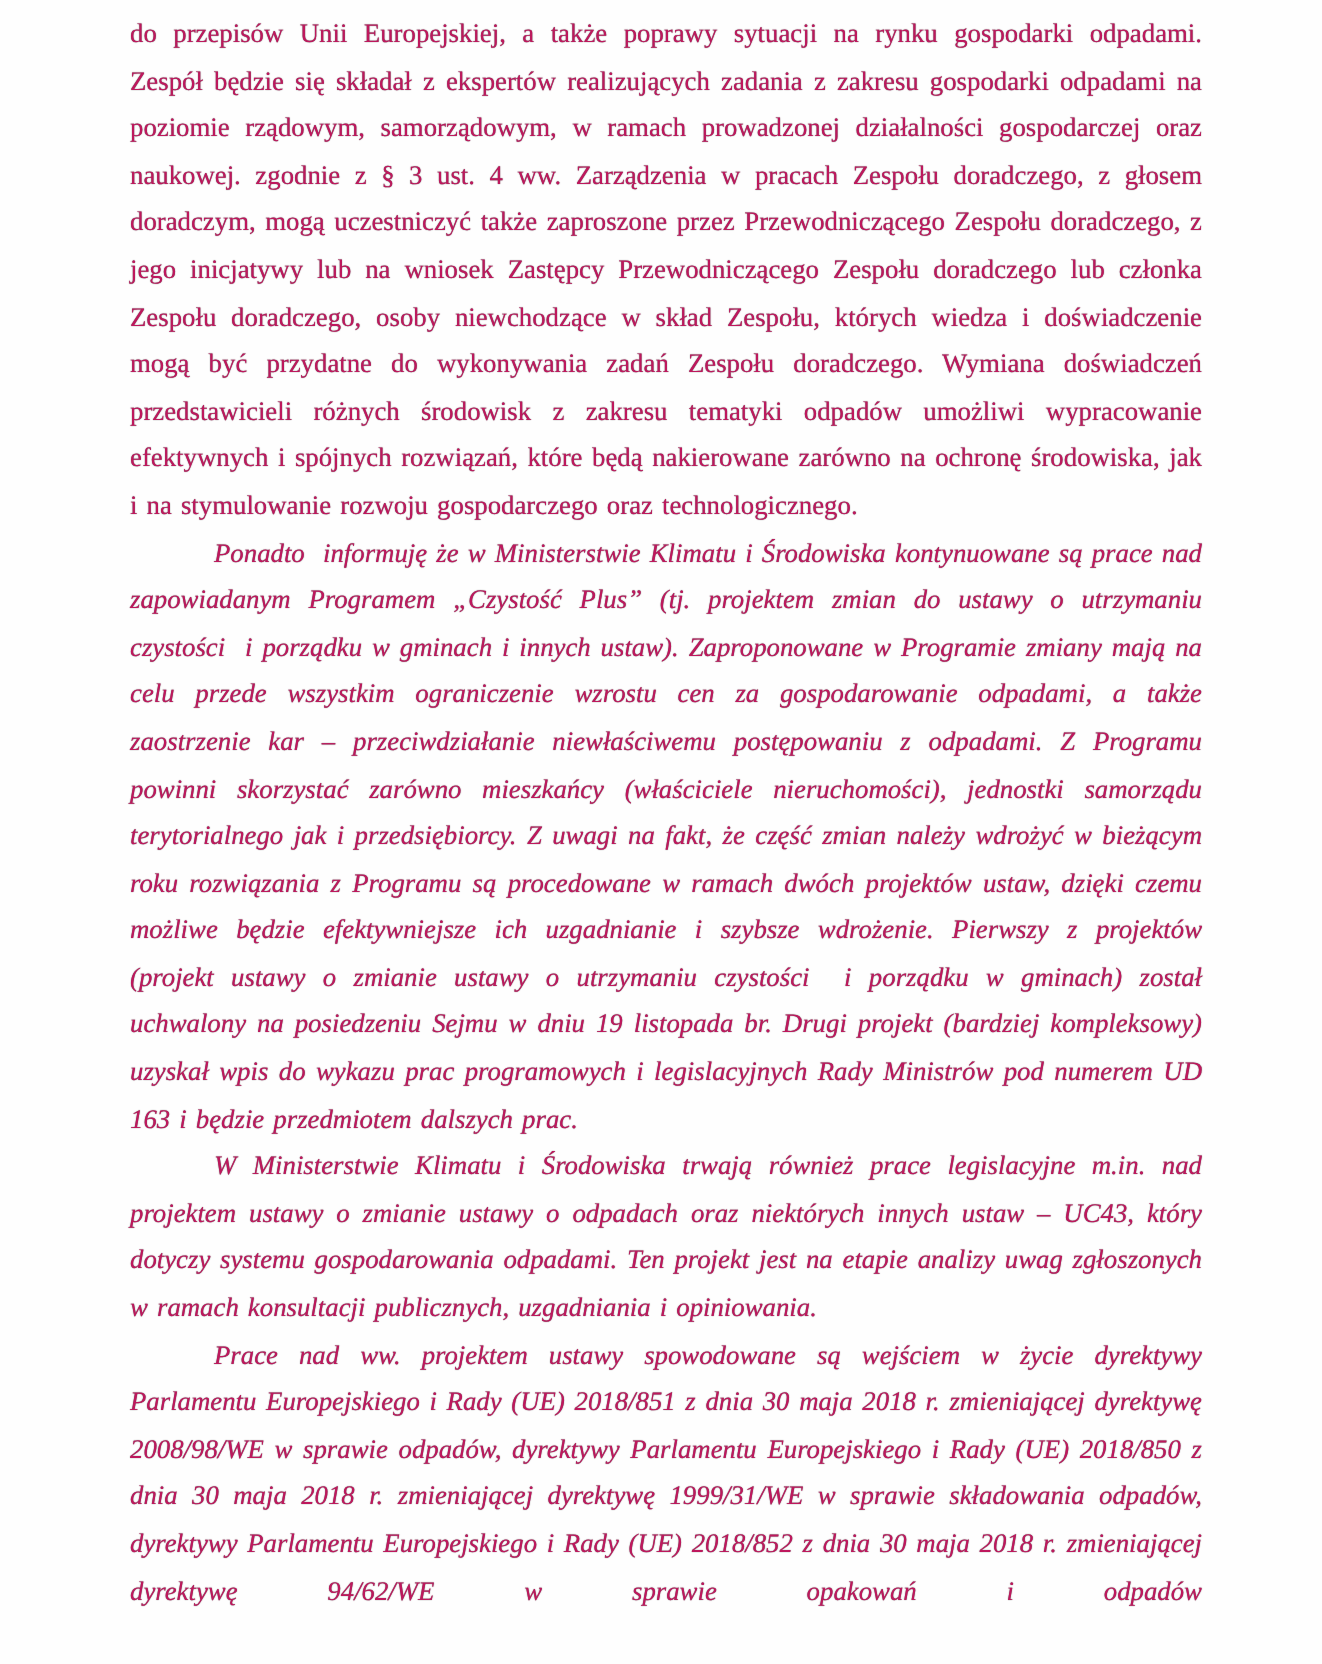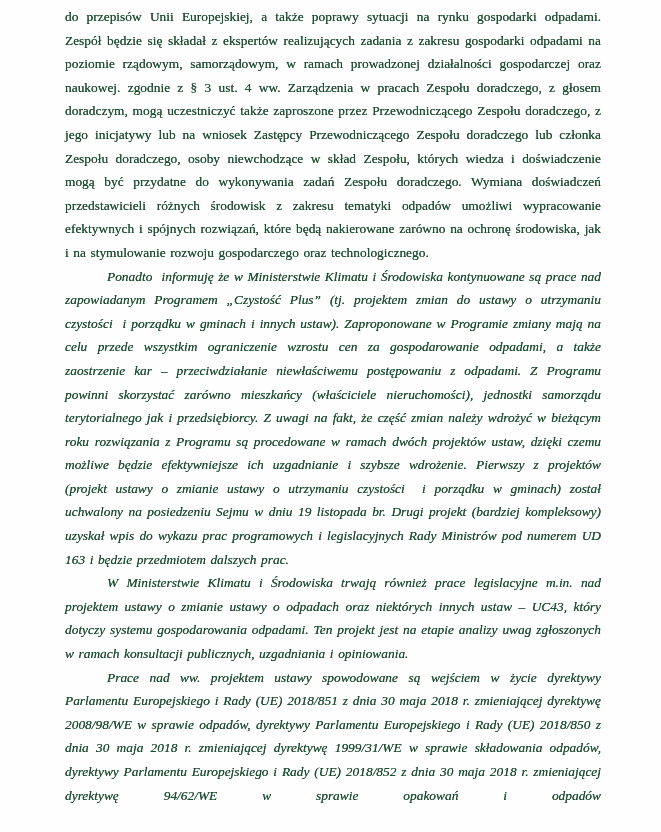--- a/index.html
+++ b/index.html
@@ -15,21 +15,21 @@
   }
   .page {
     box-sizing: border-box;
     width: 661px;
     height: 832px;
     background: #fefefe;
     padding: 5px 60px 0 65px;
     font-family: "Liberation Serif", "DejaVu Serif", serif;
     font-size: 13.4px;
     line-height: 23.6px;
-    color: #14532d;
+    color: #be185d;
     text-shadow: 0 0 0.55px rgba(30,30,30,0.75);
     filter: blur(0.22px);
   }
   .para {
     margin: 0;
     text-align: justify;
     white-space: pre-wrap;
     word-spacing: 1.2px;
   }
   .para.indent {

